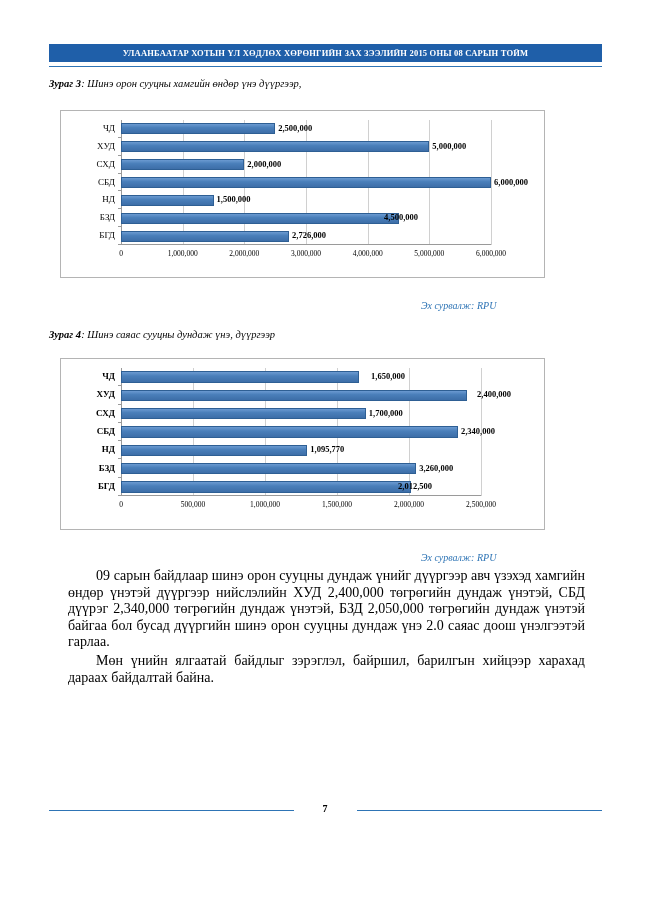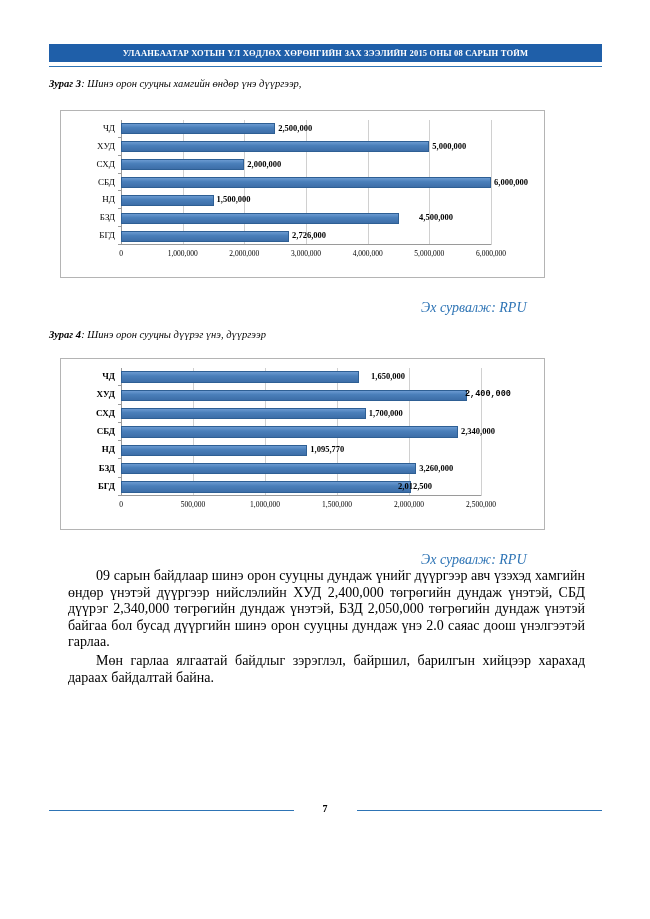--- a/index.html
+++ b/index.html
@@ -123,21 +123,21 @@
     text-align: center;
   }
   .tick-mark {
     position: absolute;
     width: 1px;
     height: 3px;
     background: #9a9a9a;
   }
   .source-note {
     position: absolute;
-    font-size: 14px;
+    font-size: 10px;
     font-style: italic;
     color: #2e74b5;
     font-family: "Liberation Serif", serif;
   }
   .body-par {
     position: absolute;
     font-size: 14px;
     line-height: 16.5px;
     text-align: justify;
     font-family: "Liberation Serif", serif;
@@ -217,33 +217,33 @@
         <div class="tick-mark" style="left: 57px; top: 43.7143px; width: 3px; height: 1px;"></div>
         <div class="bar-label" style="left: 186.333px; top: 47.6429px;">2,000,000</div>
         <div class="cat-label" style="left: 2px; width: 52px; top: 47.6429px;">СХД</div>
         <div class="tick-mark" style="left: 57px; top: 61.5714px; width: 3px; height: 1px;"></div>
         <div class="bar-label" style="left: 433px; top: 65.5px;">6,000,000</div>
         <div class="cat-label" style="left: 2px; width: 52px; top: 65.5px;">СБД</div>
         <div class="tick-mark" style="left: 57px; top: 79.4286px; width: 3px; height: 1px;"></div>
         <div class="bar-label" style="left: 155.5px; top: 83.3571px;">1,500,000</div>
         <div class="cat-label" style="left: 2px; width: 52px; top: 83.3571px;">НД</div>
         <div class="tick-mark" style="left: 57px; top: 97.2857px; width: 3px; height: 1px;"></div>
-        <div class="bar-label" style="left: 358px; top: 101.214px;">4,500,000</div>
+        <div class="bar-label" style="left: 323px; top: 101.214px;">4,500,000</div>
         <div class="cat-label" style="left: 2px; width: 52px; top: 101.214px;">БЗД</div>
         <div class="tick-mark" style="left: 57px; top: 115.143px; width: 3px; height: 1px;"></div>
         <div class="bar-label" style="left: 231.103px; top: 119.071px;">2,726,000</div>
         <div class="cat-label" style="left: 2px; width: 52px; top: 119.071px;">БГД</div>
         <div class="tick-mark" style="left: 57px; top: 133px; width: 3px; height: 1px;"></div>
       </div>
   </div>
 
   <div class="source-note" style="left:421px; top:300px;">Эх сурвалж: RPU</div>
 
   <div class="fig-caption" style="left:49px; top:329px;">
-    <b>Зураг 4</b><span>: Шинэ орон сууцны   дүүрэг үнэ, дүүргээр</span>
+    <b>Зураг 4</b><span>: Шинэ саяас сууцны   дундаж үнэ, дүүргээр</span>
   </div>
 
   <div class="chart-frame" style="left:60px; top:358px; width:485px; height:172px;">
     <div class="chart-inner" id="chart1">
         <div class="plot" style="left: 60px; top: 9px; width: 360px; height: 128px;">
           <div class="gridline" style="left: 72px;"></div>
           <div class="gridline" style="left: 144px;"></div>
           <div class="gridline" style="left: 216px;"></div>
           <div class="gridline" style="left: 288px;"></div>
           <div class="gridline" style="left: 360px;"></div>
@@ -259,21 +259,21 @@
         </div>
         <div class="tick-label" style="left: 30px; top: 141px; width: 60px;">0</div>
         <div class="tick-label" style="left: 102px; top: 141px; width: 60px;">500,000</div>
         <div class="tick-label" style="left: 174px; top: 141px; width: 60px;">1,000,000</div>
         <div class="tick-label" style="left: 246px; top: 141px; width: 60px;">1,500,000</div>
         <div class="tick-label" style="left: 318px; top: 141px; width: 60px;">2,000,000</div>
         <div class="tick-label" style="left: 390px; top: 141px; width: 60px;">2,500,000</div>
         <div class="bar-label" style="left: 310px; top: 12.1429px;">1,650,000</div>
         <div class="cat-label bold" style="left: 2px; width: 52px; top: 12.1429px;">ЧД</div>
         <div class="tick-mark" style="left: 57px; top: 26.2857px; width: 3px; height: 1px;"></div>
-        <div class="bar-label" style="left: 404px; top: 30.4286px; font-family: Liberation Mono, monospace;">2,400,000</div>
+        <div class="bar-label" style="left: 416px; top: 30.4286px;">2,400,000</div>
         <div class="cat-label bold" style="left: 2px; width: 52px; top: 30.4286px;">ХУД</div>
         <div class="tick-mark" style="left: 57px; top: 44.5714px; width: 3px; height: 1px;"></div>
         <div class="bar-label" style="left: 307.8px; top: 48.7143px;">1,700,000</div>
         <div class="cat-label bold" style="left: 2px; width: 52px; top: 48.7143px;">СХД</div>
         <div class="tick-mark" style="left: 57px; top: 62.8571px; width: 3px; height: 1px;"></div>
         <div class="bar-label" style="left: 399.96px; top: 67px;">2,340,000</div>
         <div class="cat-label bold" style="left: 2px; width: 52px; top: 67px;">СБД</div>
         <div class="tick-mark" style="left: 57px; top: 81.1429px; width: 3px; height: 1px;"></div>
         <div class="bar-label" style="left: 249.3px; top: 85.2857px;">1,095,770</div>
         <div class="cat-label bold" style="left: 2px; width: 52px; top: 85.2857px;">НД</div>
@@ -283,19 +283,19 @@
         <div class="tick-mark" style="left: 57px; top: 117.714px; width: 3px; height: 1px;"></div>
         <div class="bar-label" style="left: 337px; top: 121.857px;">2,012,500</div>
         <div class="cat-label bold" style="left: 2px; width: 52px; top: 121.857px;">БГД</div>
         <div class="tick-mark" style="left: 57px; top: 136px; width: 3px; height: 1px;"></div>
       </div>
   </div>
 
   <div class="source-note" style="left:421px; top:552px;">Эх сурвалж: RPU</div>
 
   <div class="body-par" style="left:68px; top:568px; width:517px;">09 сарын байдлаар шинэ орон сууцны дундаж үнийг дүүргээр авч үзэхэд хамгийн өндөр үнэтэй дүүргээр нийслэлийн ХУД 2,400,000 төгрөгийн дундаж үнэтэй, СБД дүүрэг 2,340,000 төгрөгийн дундаж үнэтэй, БЗД 2,050,000 төгрөгийн дундаж үнэтэй байгаа бол бусад дүүргийн шинэ орон сууцны дундаж үнэ 2.0  саяас доош үнэлгээтэй гарлаа.</div>
-  <div class="body-par" style="left:68px; top:653px; width:517px;">Мөн гарлаа ялгаатай байдлыг зэрэглэл, байршил, барилгын хийцээр харахад дараах байдалтай байна.</div>
+  <div class="body-par" style="left:68px; top:653px; width:517px;">Мөн үнийн ялгаатай байдлыг зэрэглэл, байршил, барилгын хийцээр харахад дараах байдалтай байна.</div>
 
   <div class="footer-left"></div>
   <div class="footer-right"></div>
   <div class="footer-num">7</div>
 
 </div>
 
 </body></html>

